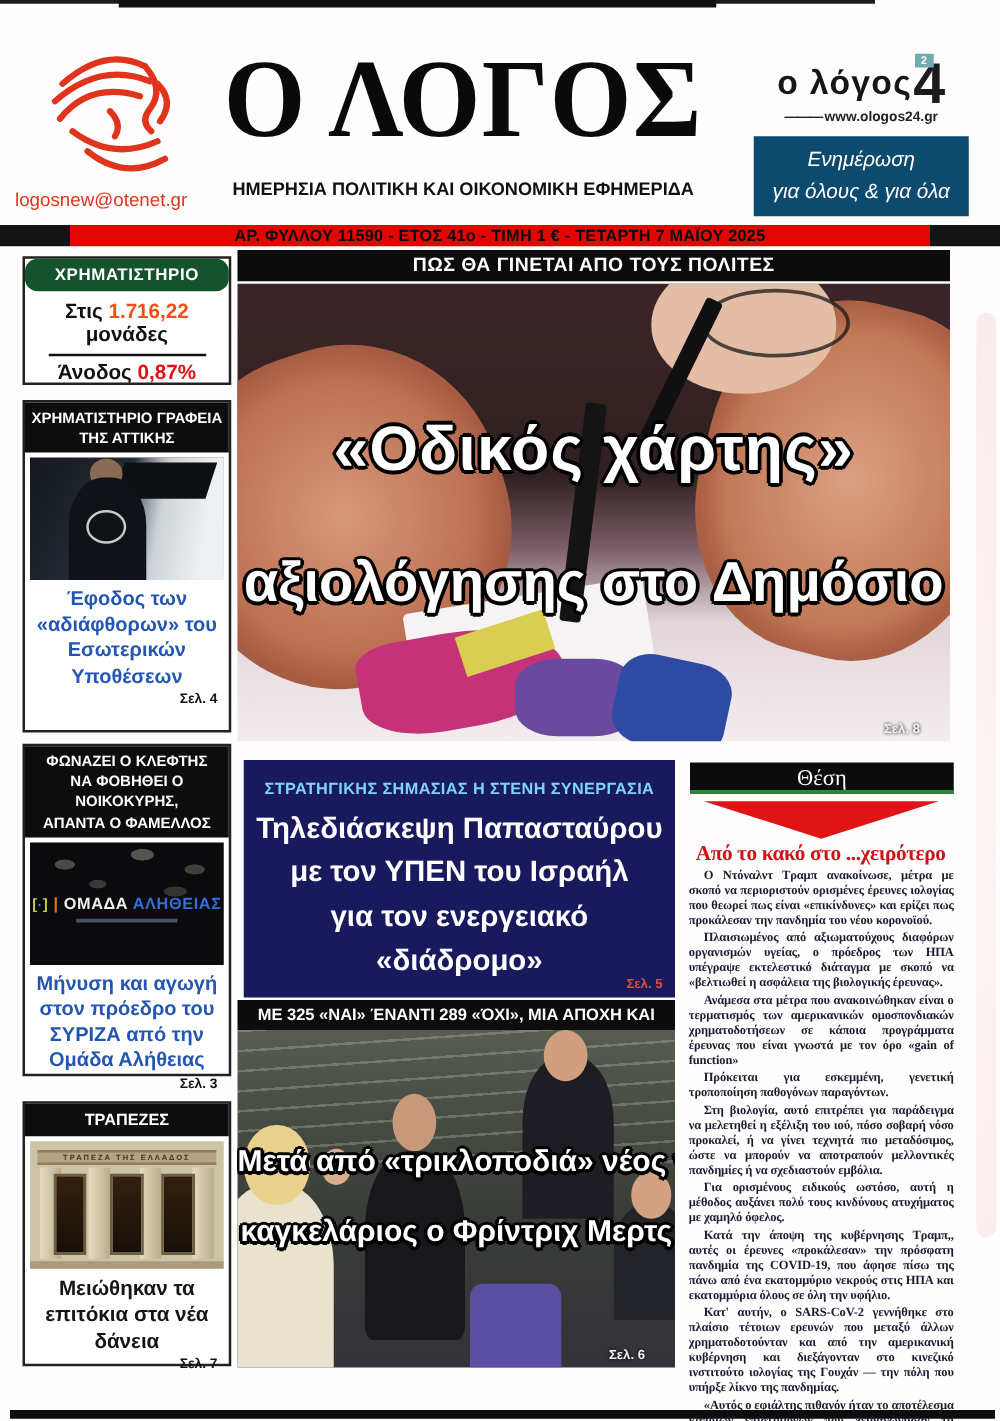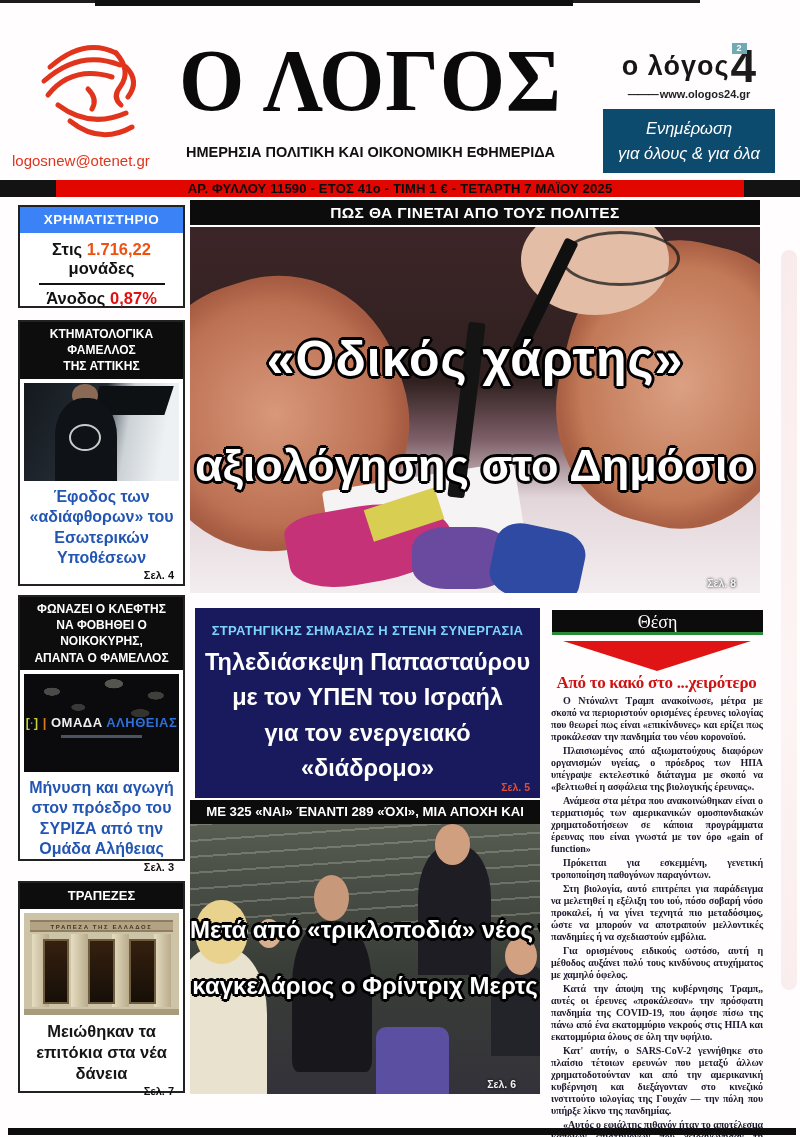--- a/index.html
+++ b/index.html
@@ -41,21 +41,21 @@
     color:#0a0a0a; font-weight:bold; font-size:13px; text-align:center; line-height:17px; letter-spacing:.2px; }
 
   
   .sbox { left:18px; width:167px; border:2px solid #222; background:#fff; }
   .sbox-header { background:#0d0d0d; color:#fff; font-weight:bold; text-align:center; padding:4px 2px; line-height:1.35; }
   .sbox-photo { position:relative; margin:4px; overflow:hidden; }
   .sbox-headline { text-align:center; font-weight:bold; color:#2356b2; padding:2px 3px 0; line-height:1.28; }
   .sbox-page { text-align:right; font-weight:bold; font-size:11px; color:#111; padding:1px 9px 3px 0; }
 
   #stock-box { top:205px; height:103px; }
-  #stock-box .sbox-header { background:#3b82f6; font-size:13.5px; letter-spacing:.5px; }
+  #stock-box .sbox-header { background:#14532d; font-size:13.5px; letter-spacing:.5px;border-radius:10px; }
   .stock-line { text-align:center; font-weight:bold; font-size:16.5px; color:#111; margin-top:7px; }
   .stock-divider { width:126px; height:2px; background:#111; margin:5px auto 4px; }
   .stock-val1 { color:#f05010; }
   .stock-val2 { color:#e01010; }
 
   #sbox2 { top:320px; height:266px; }
   #sbox2 .sbox-header { font-size:12px; }
   #sbox2 .sbox-photo { height:98px; }
   #sbox2 .sbox-headline { font-size:16px; }
 
@@ -209,21 +209,21 @@
       <span>Στις</span> <span class="stock-val1">1.716,22</span> <span>μονάδες</span>
     </div>
     <div class="stock-divider"></div>
     <div class="stock-line" style="margin-top:0">
       <span>Άνοδος</span> <span class="stock-val2">0,87%</span>
     </div>
   </div>
 
   <div class="abs sbox" id="sbox2">
     <div class="sbox-header">
-      <div>ΚΤΗΜΑΤΟΛΟΓΙΚΑ ΦΑΜΕΛΛΟΣ</div>
+      <div>ΧΡΗΜΑΤΙΣΤΗΡΙΟ ΓΡΑΦΕΙΑ</div>
       <div>ΤΗΣ ΑΤΤΙΚΗΣ</div>
     </div>
     <div class="sbox-photo police-photo">
       <div class="police-car"></div>
       <div class="police-wind"></div>
       <div class="police-head"></div>
       <div class="police-man"></div>
       <div class="police-badge"></div>
     </div>
     <div class="sbox-headline">Έφοδος των «αδιάφθορων» του Εσωτερικών Υποθέσεων</div>

